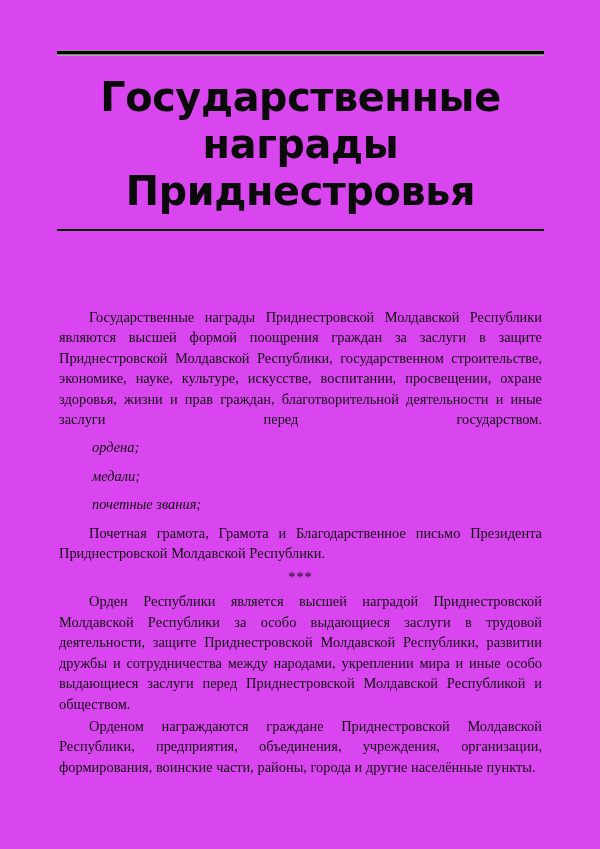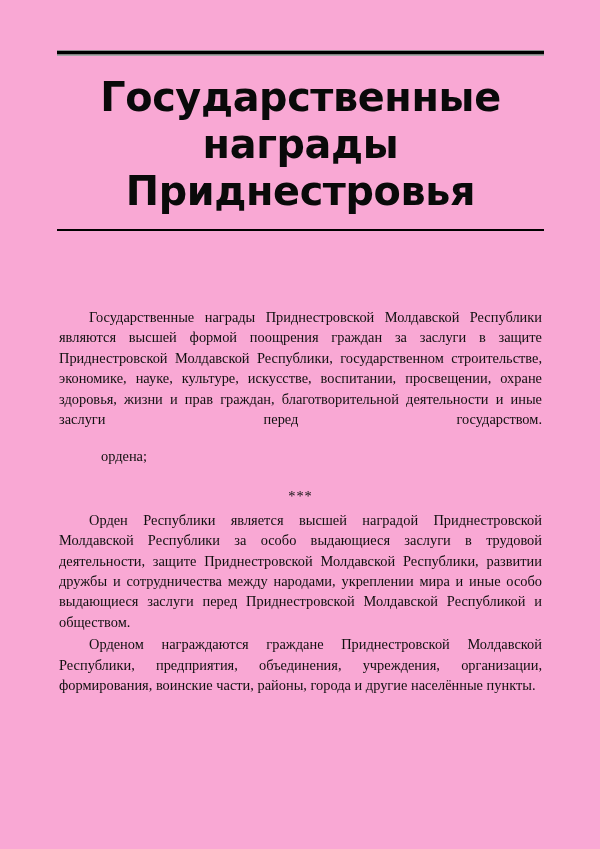--- a/index.html
+++ b/index.html
@@ -14,21 +14,21 @@
     overflow: hidden;
     font-family: "Liberation Serif", "DejaVu Serif", serif;
     color: #101010;
     -webkit-font-smoothing: antialiased;
   }
 
   .page {
     position: relative;
     width: 600px;
     height: 849px;
-    background: #f9a8d4;
+    background: #d946ef;
     box-sizing: border-box;
   }
 
   
   .title-block {
     position: absolute;
     left: 57px;
     top: 50px;
     width: 487px;
   }
@@ -78,24 +78,25 @@
     hyphens: none;
   }
 
   p.para {
     margin: 2px;
     text-indent: 30px;
     text-align: justify;
   }
 
   p.list-item {
-    margin: 17px;
+    margin: 8px;
     padding-left: 27px;
     text-indent: 0;
     text-align: left;
+    font-style: italic;
   }
 
   .stars {
     margin: 0;
     text-align: center;
     letter-spacing: 1px;
     font-size: 14.4px;
     line-height: 24px;
   }
 
@@ -124,23 +125,26 @@
     <div class="rule-bottom"></div>
   </div>
 
   <div class="body-copy">
 
     <p class="para force-justify">Государственные награды Приднестровской Молдавской Республики являются высшей формой поощрения граждан за заслуги в защите Приднестровской Молдавской Республики, государственном строительстве, экономике, науке, культуре, искусстве, воспитании, просвещении, охране здоровья, жизни и прав граждан, благотворительной деятельности и иные заслуги перед государством.</p>
 
 
     <p class="list-item">ордена;</p>
 
+    <p class="list-item">медали;</p>
+
+    <p class="list-item">почетные звания;</p>
 
 
-
+    <p class="para natural-last">Почетная грамота, Грамота  и Благодарственное письмо Президента Приднестровской Молдавской Республики.</p>
 
     <p class="stars">***</p>
 
 
     <p class="para natural-last">Орден Республики является высшей наградой Приднестровской Молдавской Республики за особо выдающиеся заслуги в трудовой деятельности, защите Приднестровской Молдавской Республики, развитии дружбы и сотрудничества между народами, укреплении мира и иные особо выдающиеся заслуги перед Приднестровской Молдавской Республикой и обществом.</p>
 
     <p class="para natural-last">Орденом награждаются граждане Приднестровской Молдавской Республики, предприятия, объединения, учреждения, организации, формирования, воинские части, районы, города и другие населённые пункты.</p>
 
   </div>
 </div>

